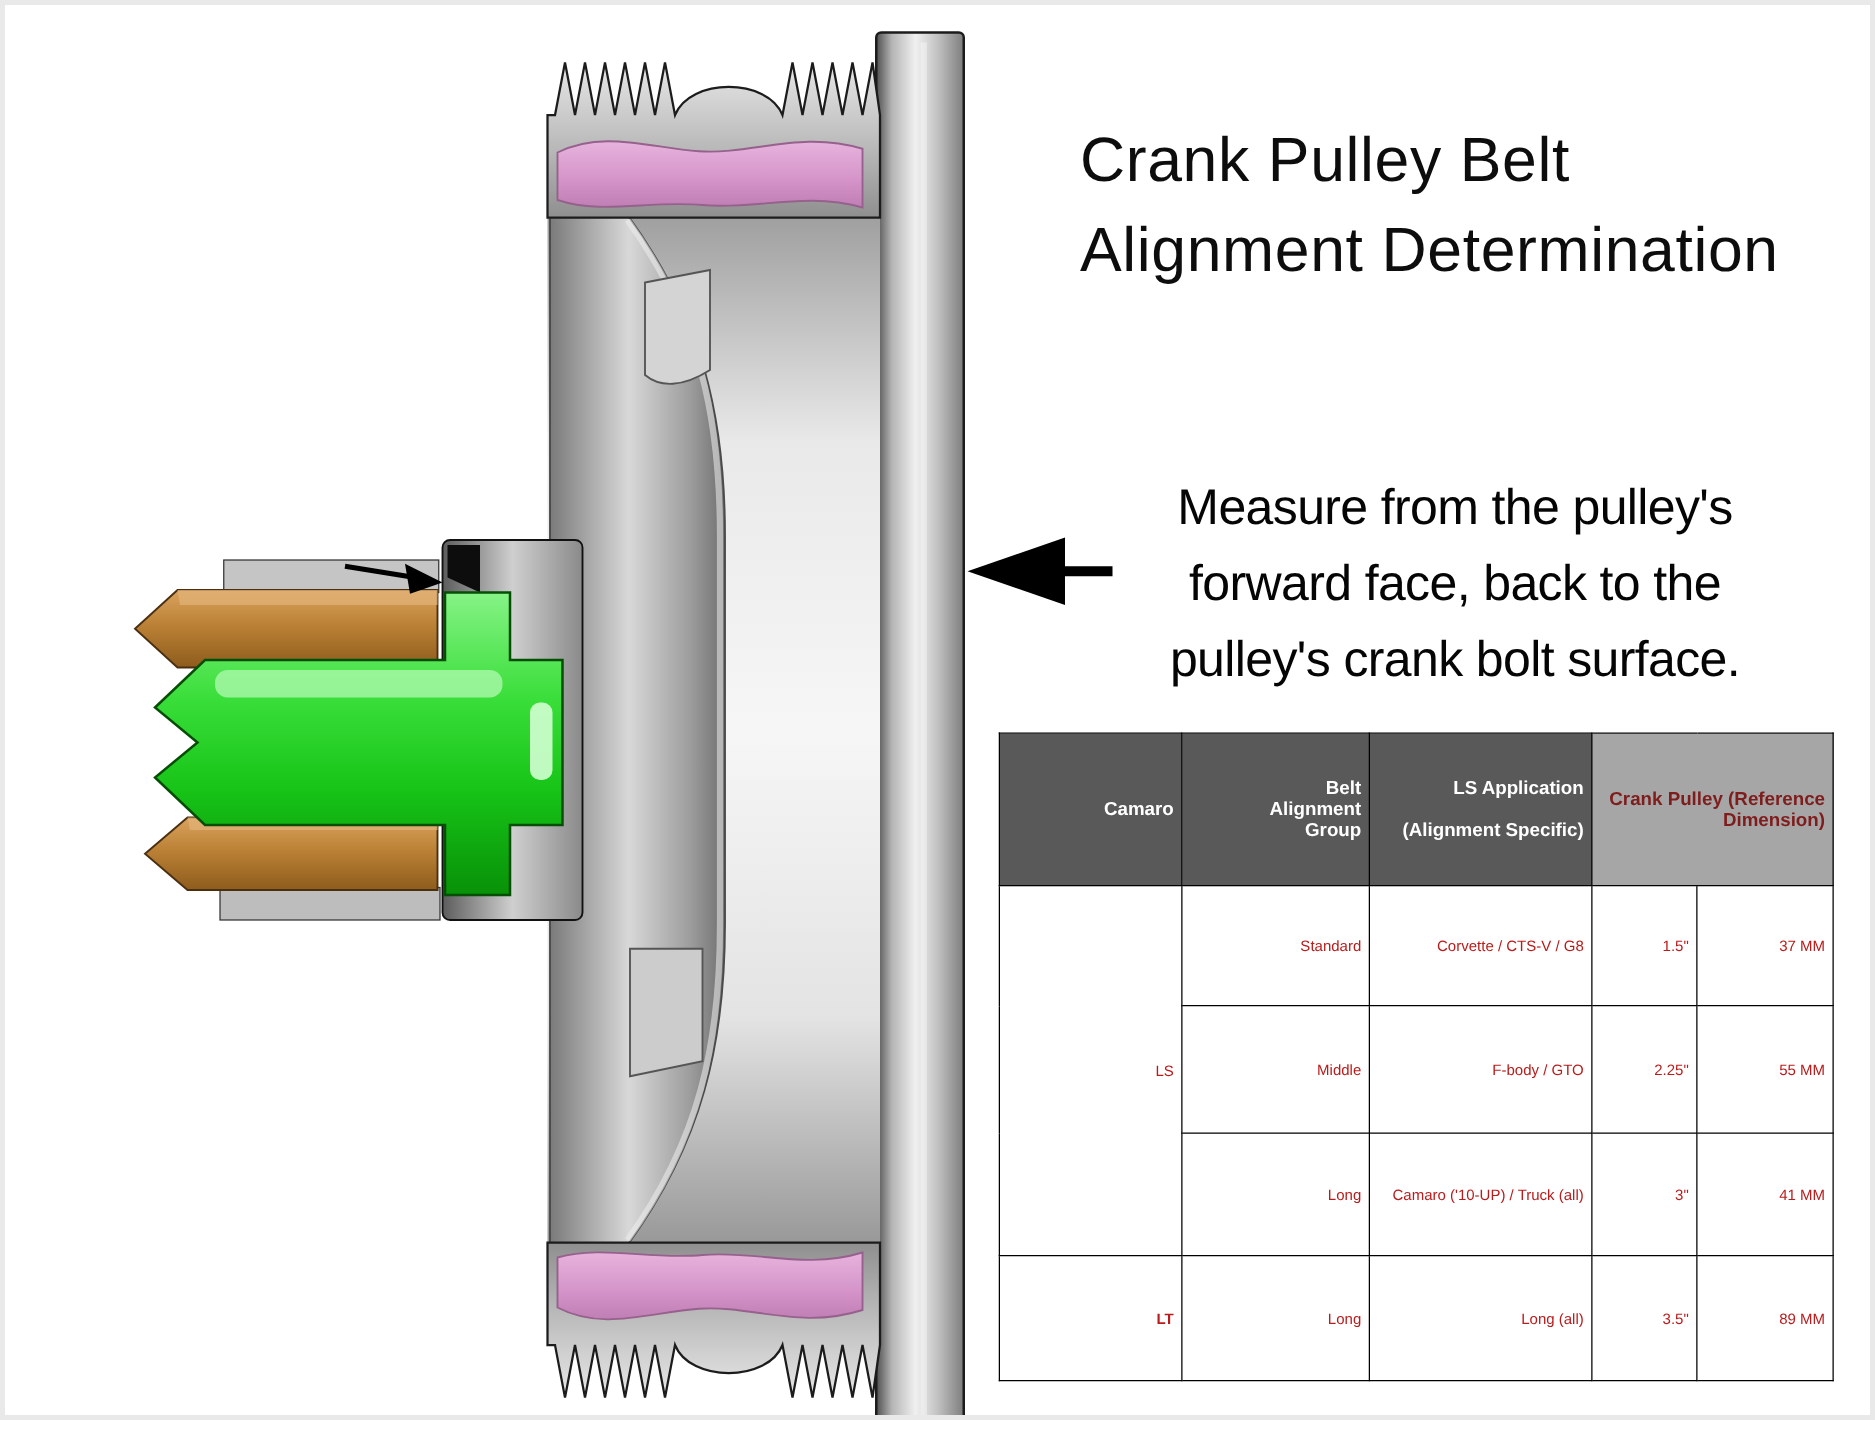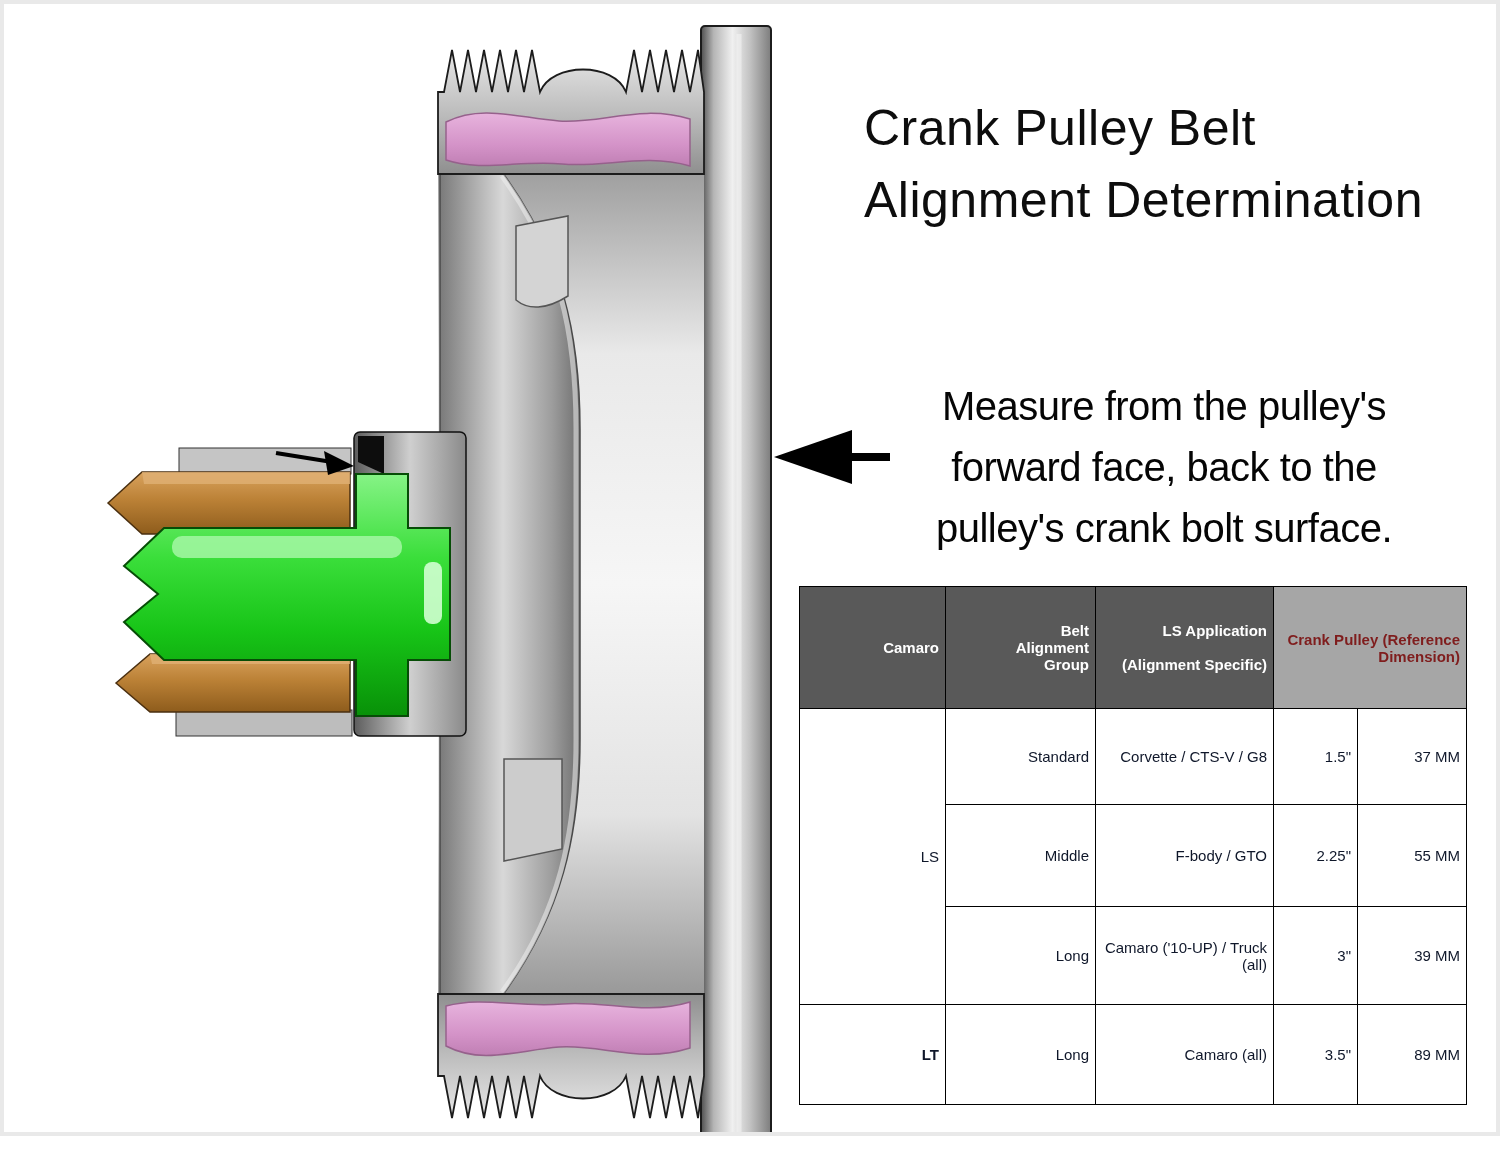--- a/index.html
+++ b/index.html
@@ -57,21 +57,21 @@
     vertical-align: middle;
     padding: 4px 6px;
     white-space: pre-line;
   }
   table.spec th {
     font-size: 15px;
     font-weight: 700;
   }
   th.hdr-dark { background: #595959; color: #ffffff; }
   th.hdr-light { background: #a6a6a6; color: #7f1d1d; }
-  table.spec td { font-size: 15px; color: #0f172a; background: #ffffff; }
+  table.spec td { font-size: 12px; color: #b91c1c; background: #ffffff; }
   td.engine-ls { background: #fdf2cf; font-weight: 400; }
   td.engine-lt { background: #dce6f1; font-weight: 700; }
   tr.hdr-row   { height: 122px; }
   tr.row-1     { height: 96px; }
   tr.row-2     { height: 102px; }
   tr.row-3     { height: 98px; }
   tr.row-4     { height: 100px; margin-top: 36px; }
 </style>
 </head>
 <body>
@@ -219,25 +219,25 @@
       <tr class="row-2">
         <td>Middle</td>
         <td>F-body / GTO</td>
         <td>2.25"</td>
         <td>55 MM</td>
       </tr>
       <tr class="row-3">
         <td>Long</td>
         <td>Camaro ('10-UP) / Truck (all)</td>
         <td>3"</td>
-        <td>39 MM</td>
+        <td>41 MM</td>
       </tr>
       <tr class="row-4">
         <td class="engine-lt">LT</td>
         <td>Long</td>
-        <td>Camaro (all)</td>
+        <td>Long (all)</td>
         <td>3.5"</td>
         <td>89 MM</td>
       </tr>
     </tbody>
   </table>
 
 </div>
 
 </body></html>

